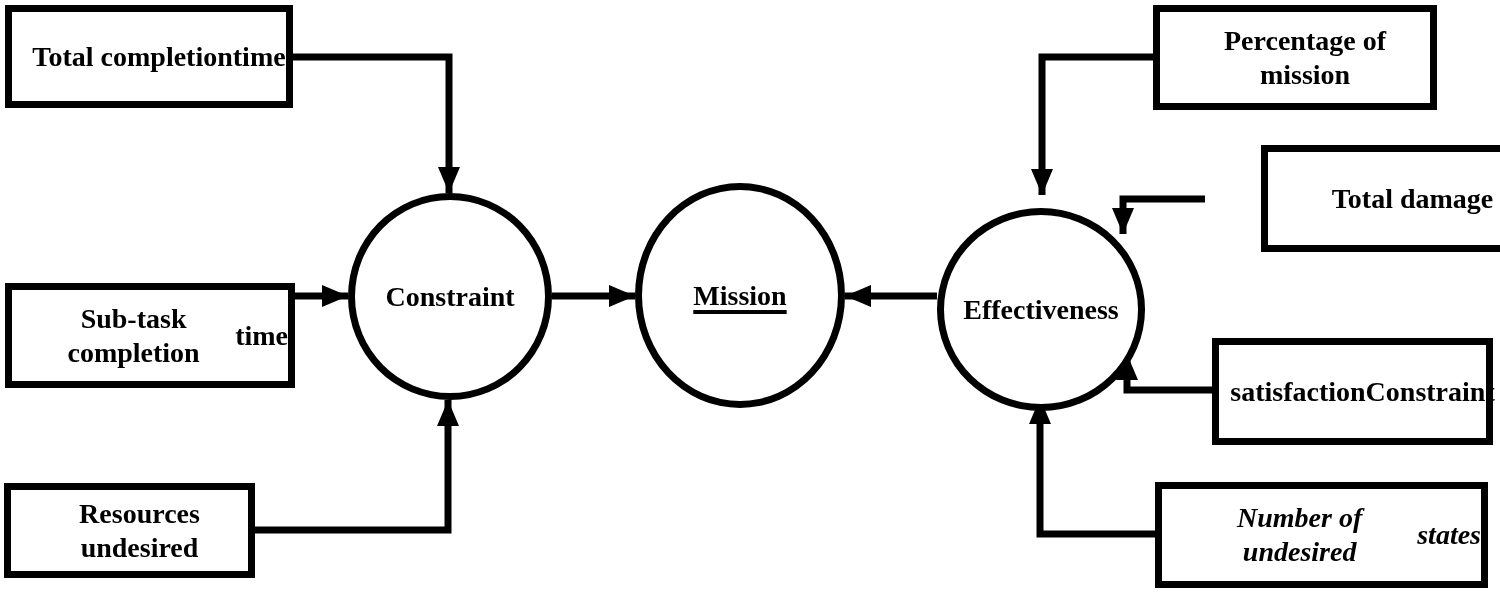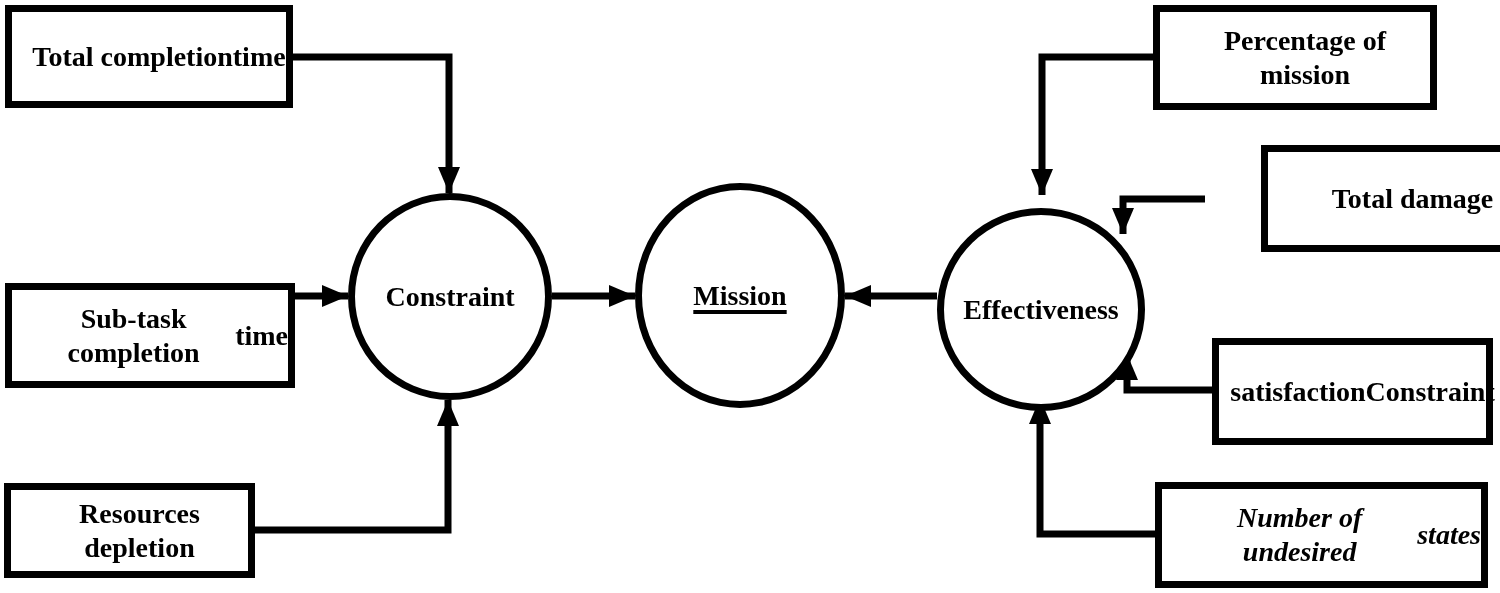--- a/index.html
+++ b/index.html
@@ -94,21 +94,21 @@
 
   <div class="box" id="box-total-completion">
     <div>Total completion</div>
     <div>time</div>
   </div>
   <div class="box" id="box-subtask-completion">
     <div>Sub-task completion</div>
     <div>time</div>
   </div>
   <div class="box" id="box-resources">
-    <div>Resources depletion</div>
+    <div>Resources undesired</div>
   </div>
 
   <div class="box" id="box-percentage">
     <div>Percentage of mission</div>
   </div>
   <div class="box" id="box-total-damage">
     <div>Total damage</div>
   </div>
   <div class="box" id="box-constraint">
     <div>satisfaction</div>

